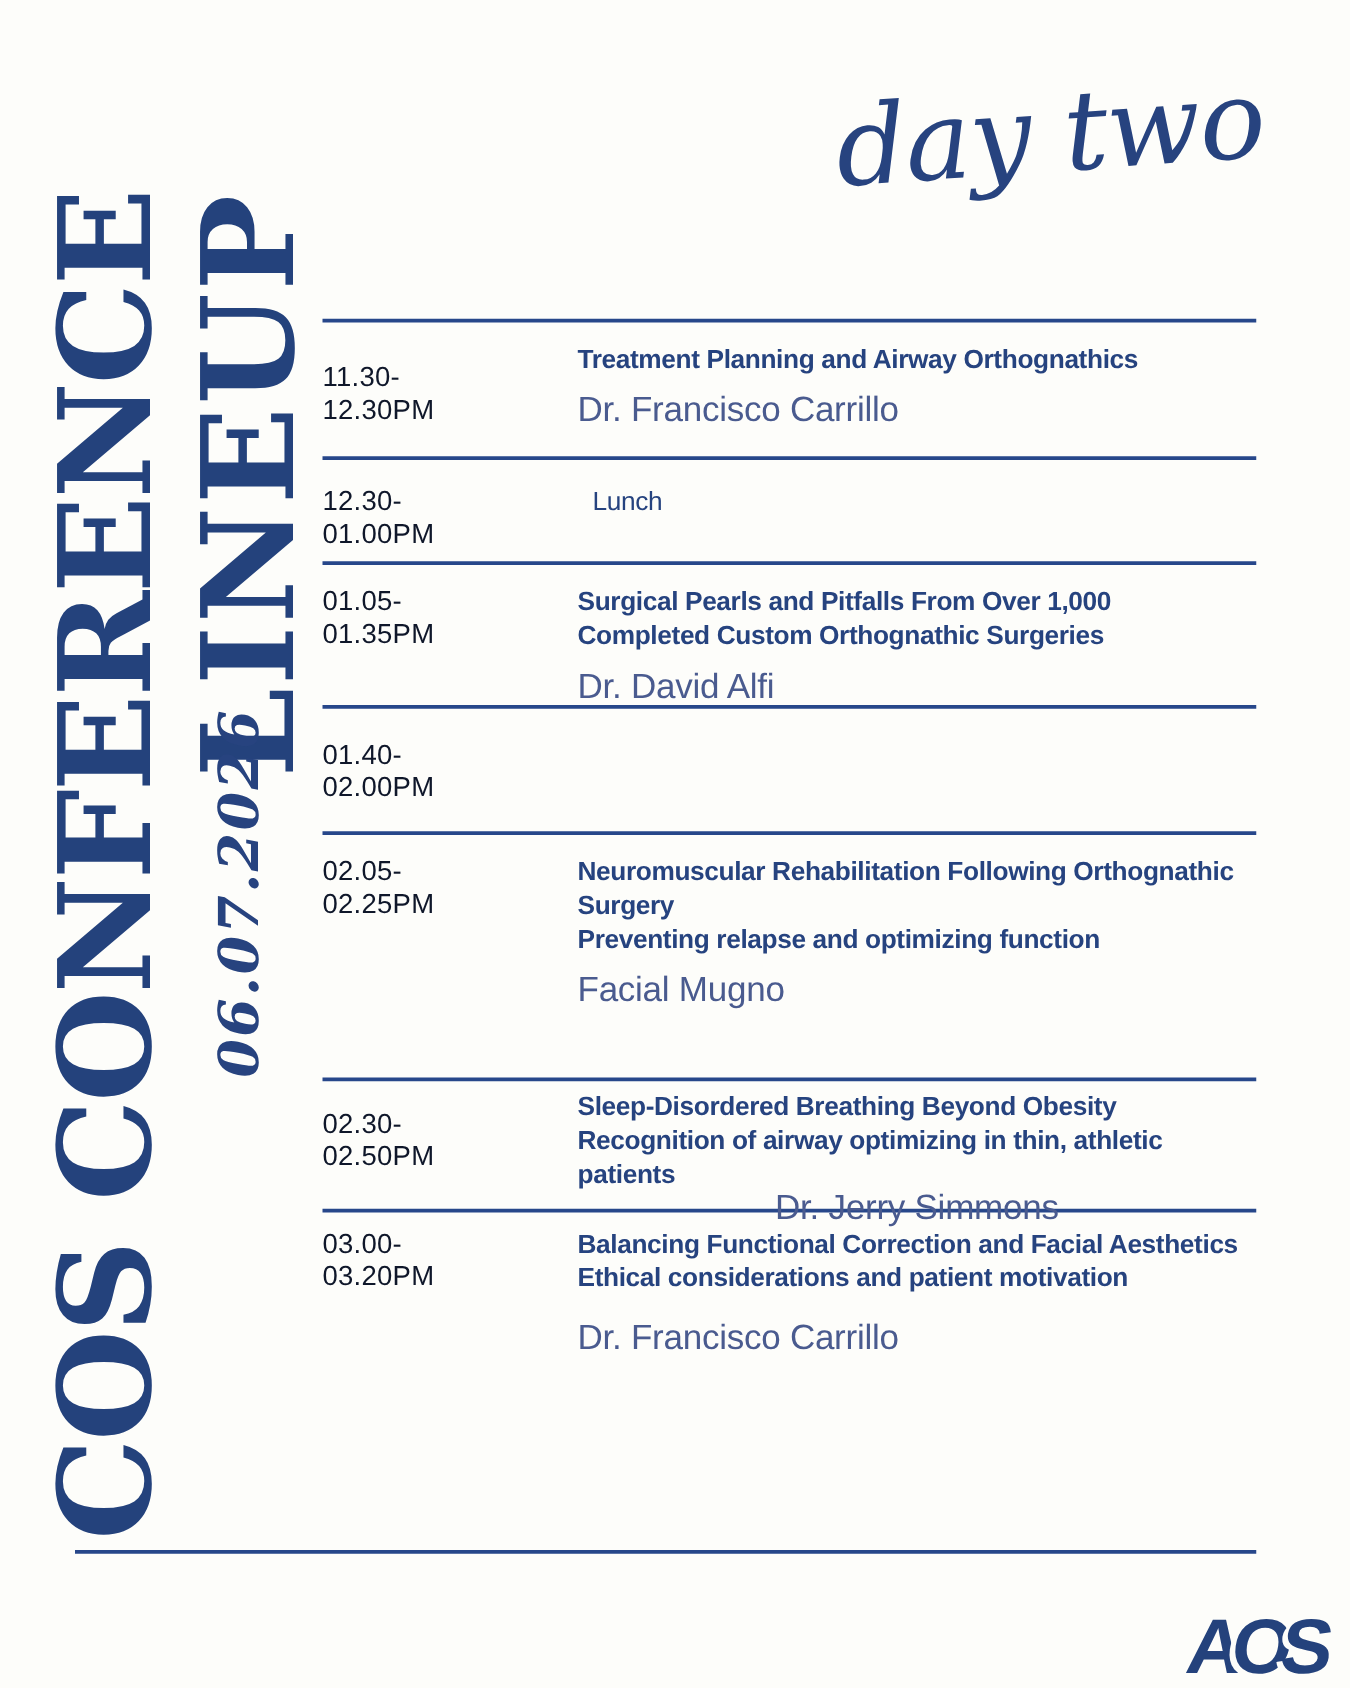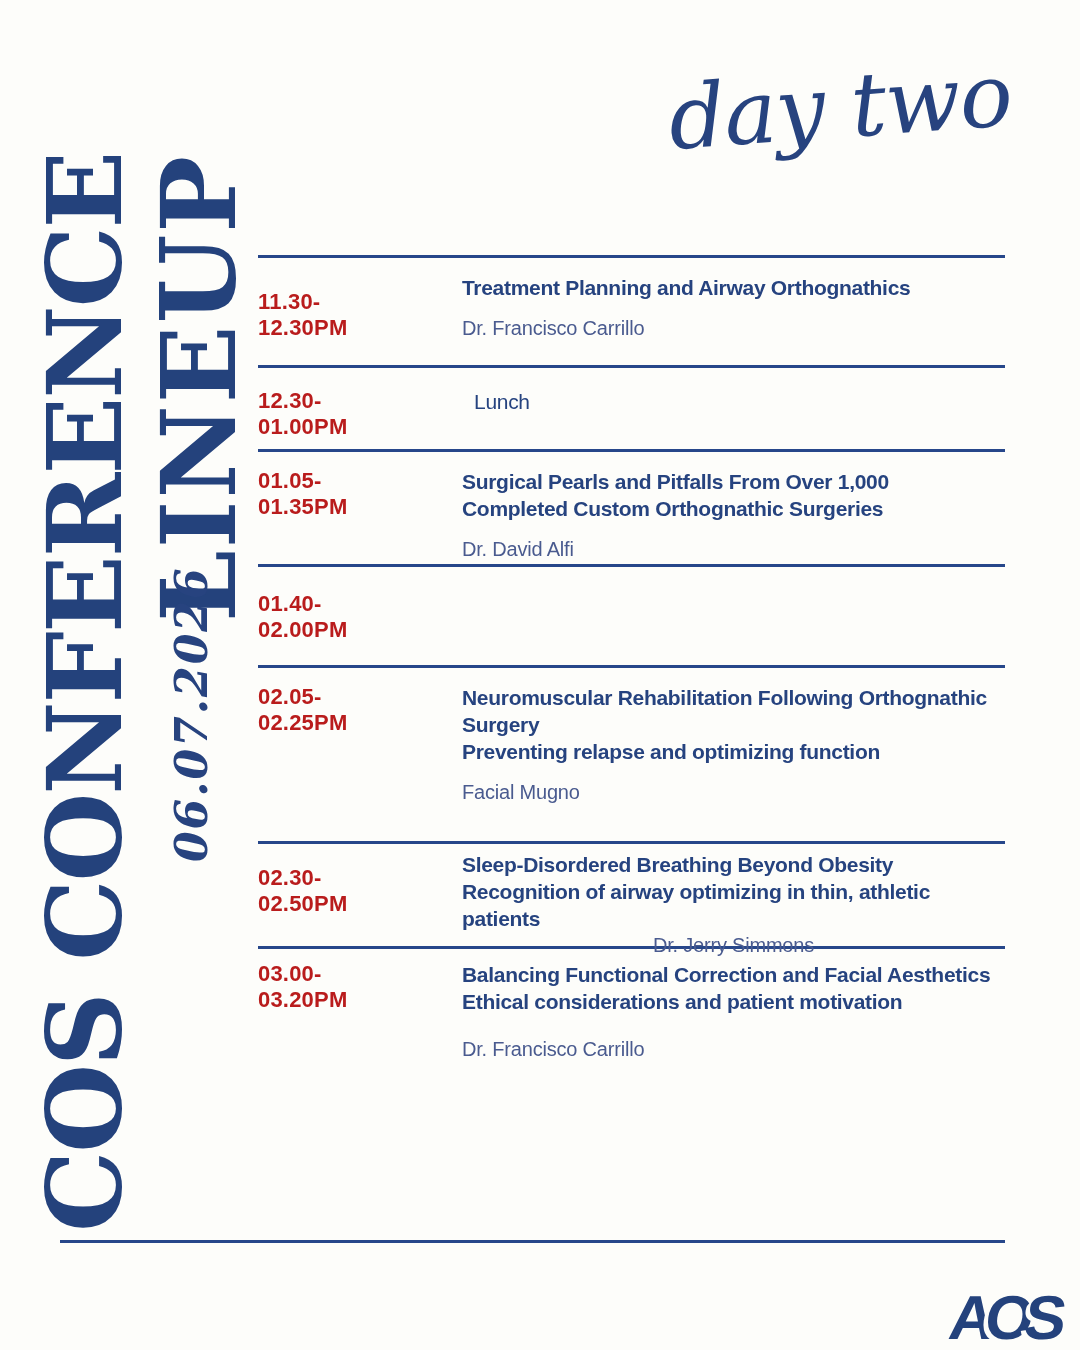--- a/index.html
+++ b/index.html
@@ -66,46 +66,46 @@
   .row {
     border-top: 3px solid #27478A;
     display: grid;
     grid-template-columns: 204px 1fr;
     padding-top: 16px;
   }
   .row-1 { height: 110px; }
   .row-2 { height: 84px;  padding-top: 20px; gap: 12px; }
   .row-3 { height: 115px; }
   .row-4 { height: 101px; padding-top: 24px; }
-  .row-5 { height: 176px; }
+  .row-5 { height: 197px; }
   .row-6 { height: 105px; padding-top: 7px; }
   .row-7 { height: 125px; padding-top: 12px; }
 
   .time {
     font-size: 22px;
     line-height: 26px;
-    font-weight: 700;
+    font-weight: 400;
     letter-spacing: 0.2px;
     white-space: pre-line;
-    color: #b91c1c;
+    color: #0f172a;
   }
   .row-1 .time { margin-top: 15px; }
   .row-6 .time { margin-top: 14px; }
 
   .title {
     font-size: 21px;
     line-height: 27px;
     font-weight: 600;
     letter-spacing: -0.3px;
     white-space: pre-line;
     color: #26437F;
   }
   .bold-title { font-weight: 400; }
   .speaker {
-    font-size: 20px;
+    font-size: 28px;
     line-height: 24px;
     font-weight: 400;
     letter-spacing: -0.2px;
     color: #4A5B8F;
     margin-top: 15px;
   }
   .row-6 .speaker { margin-top: 1px; text-align: center; }
   .row-7 .speaker { margin-top: 22px; }
   .speaker:empty { display: none; }
 

